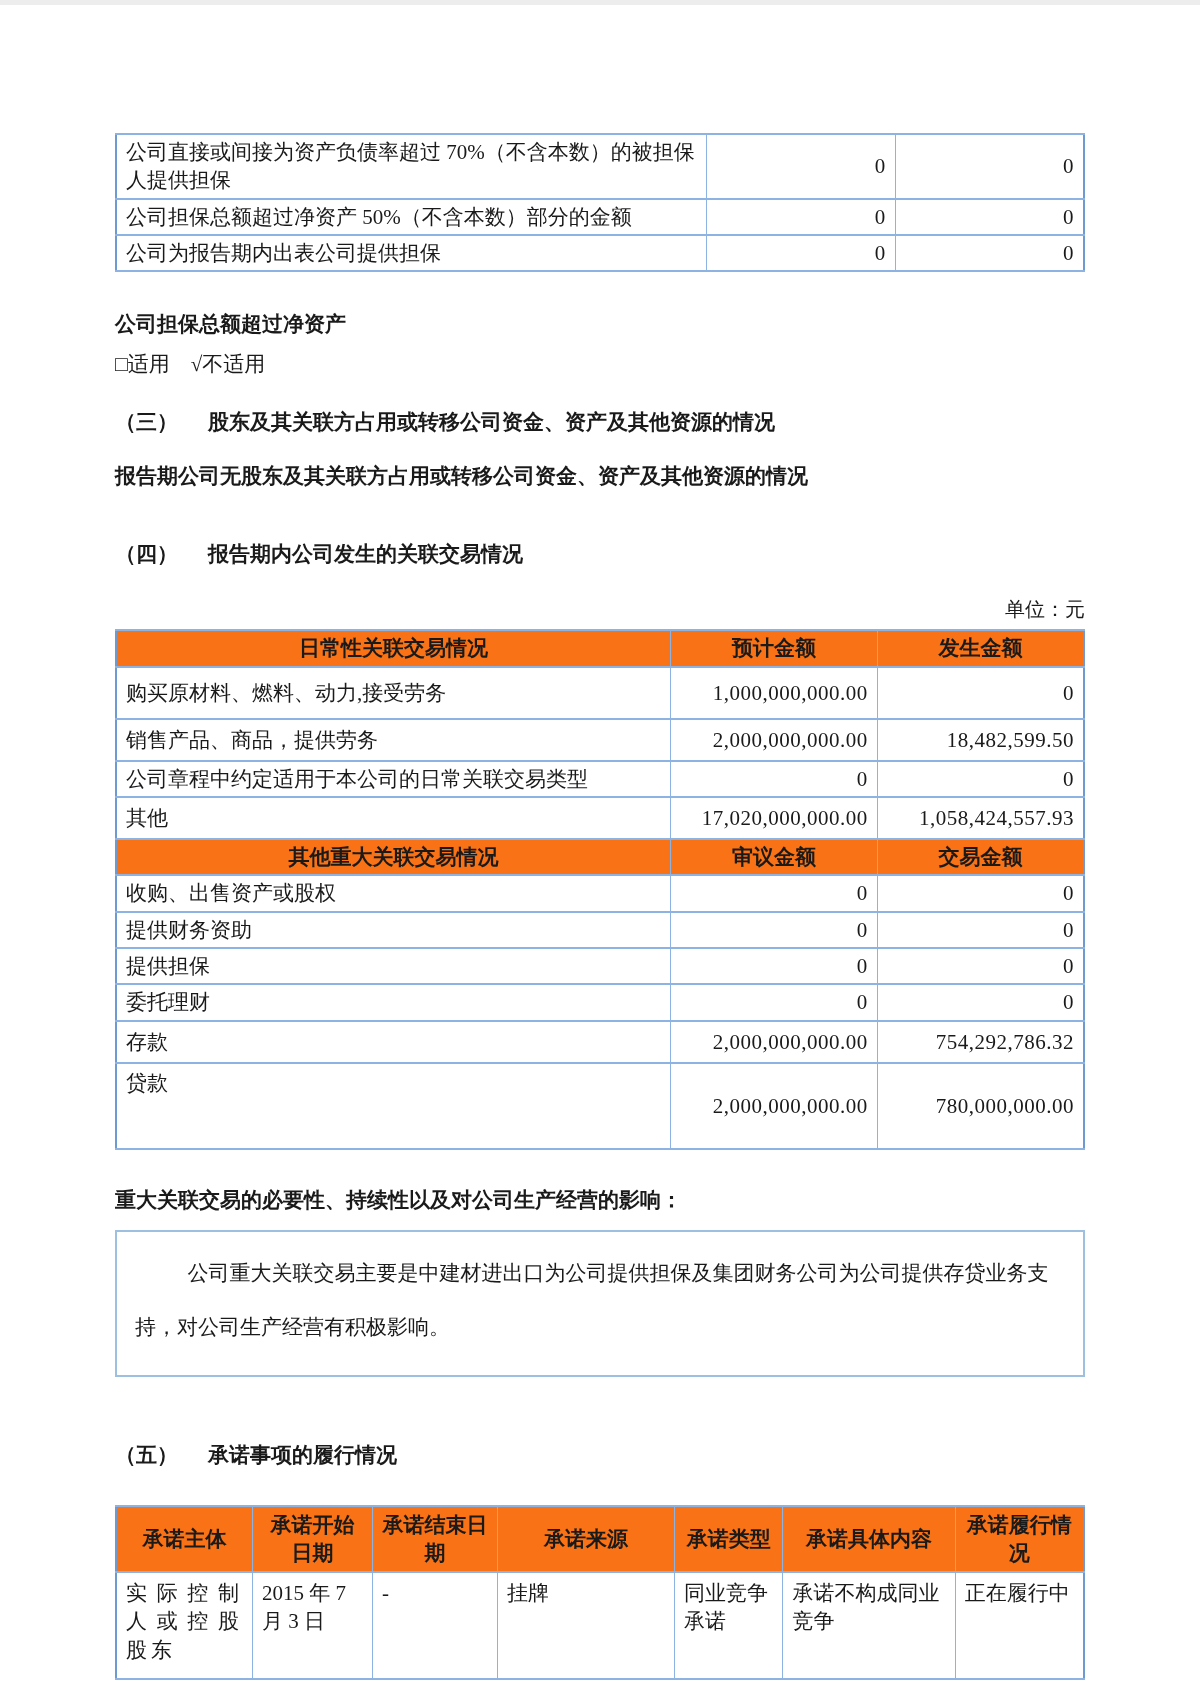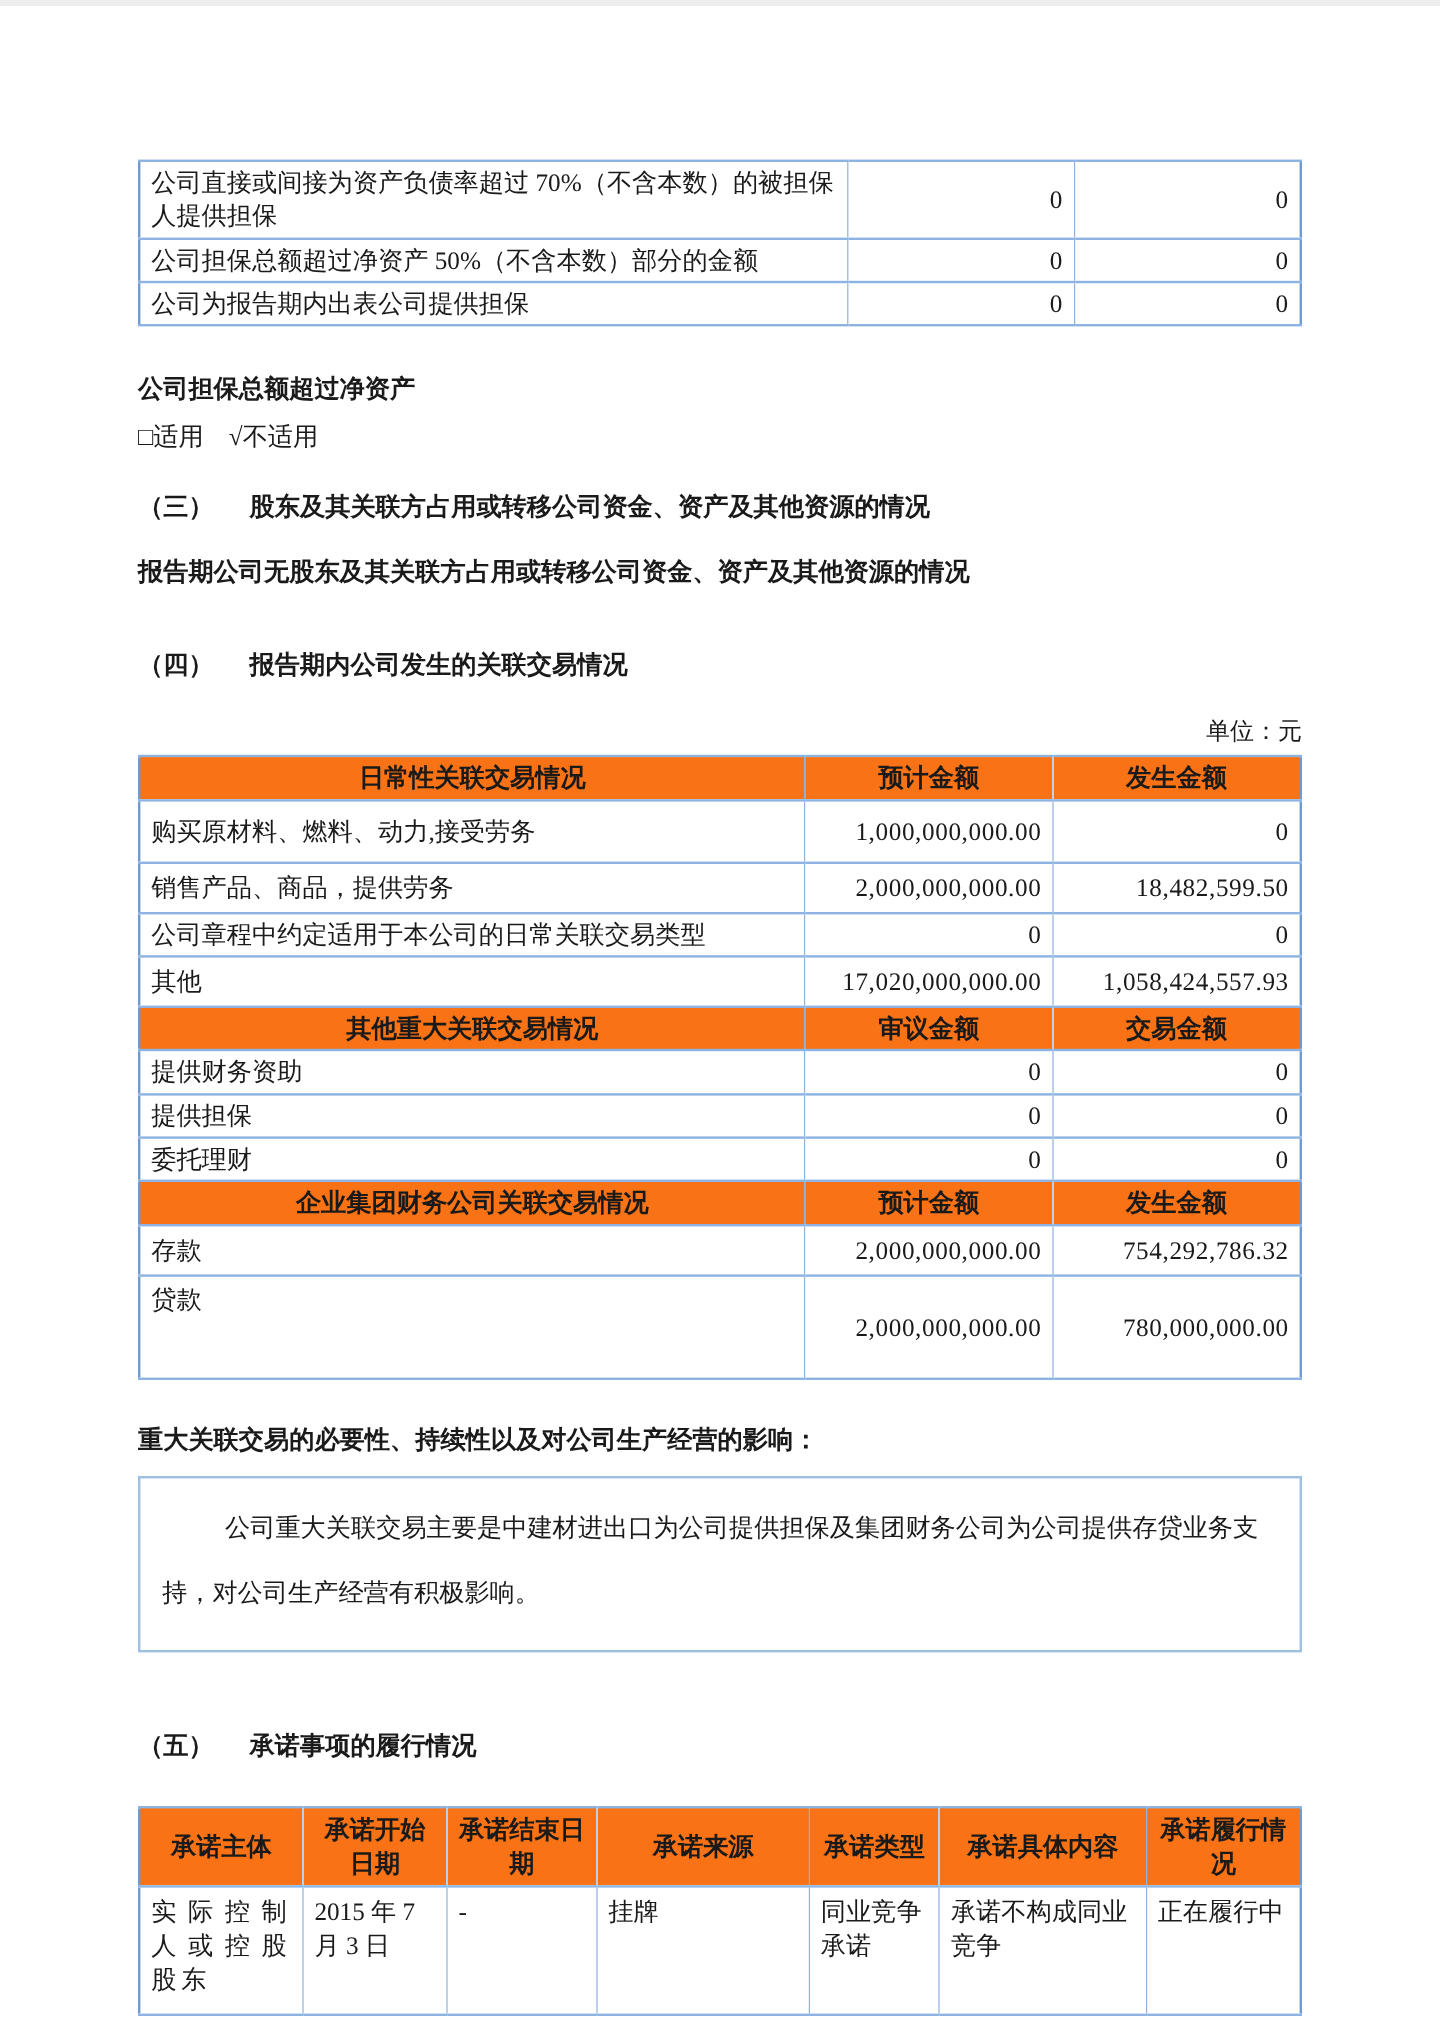--- a/index.html
+++ b/index.html
@@ -145,40 +145,40 @@
         <td class="num">17,020,000,000.00</td>
         <td class="num">1,058,424,557.93</td>
       </tr>
 
       <tr class="rh">
         <td class="th">其他重大关联交易情况</td>
         <td class="th">审议金额</td>
         <td class="th">交易金额</td>
       </tr>
       <tr class="r-std">
+        <td class="lbl">收购、出售资产或股权</td>
+        <td class="num">0</td>
+        <td class="num">0</td>
+      </tr>
+      <tr class="r-std">
         <td class="lbl">提供财务资助</td>
         <td class="num">0</td>
         <td class="num">0</td>
       </tr>
       <tr class="r-std">
         <td class="lbl">提供担保</td>
         <td class="num">0</td>
         <td class="num">0</td>
       </tr>
       <tr class="r-std">
         <td class="lbl">委托理财</td>
         <td class="num">0</td>
         <td class="num">0</td>
       </tr>
 
-      <tr class="rh">
-        <td class="th">企业集团财务公司关联交易情况</td>
-        <td class="th">预计金额</td>
-        <td class="th">发生金额</td>
-      </tr>
       <tr class="r-med">
         <td class="lbl">存款</td>
         <td class="num">2,000,000,000.00</td>
         <td class="num">754,292,786.32</td>
       </tr>
       <tr class="r-loan">
         <td class="lbl">贷款</td>
         <td class="num">2,000,000,000.00</td>
         <td class="num">780,000,000.00</td>
       </tr>

